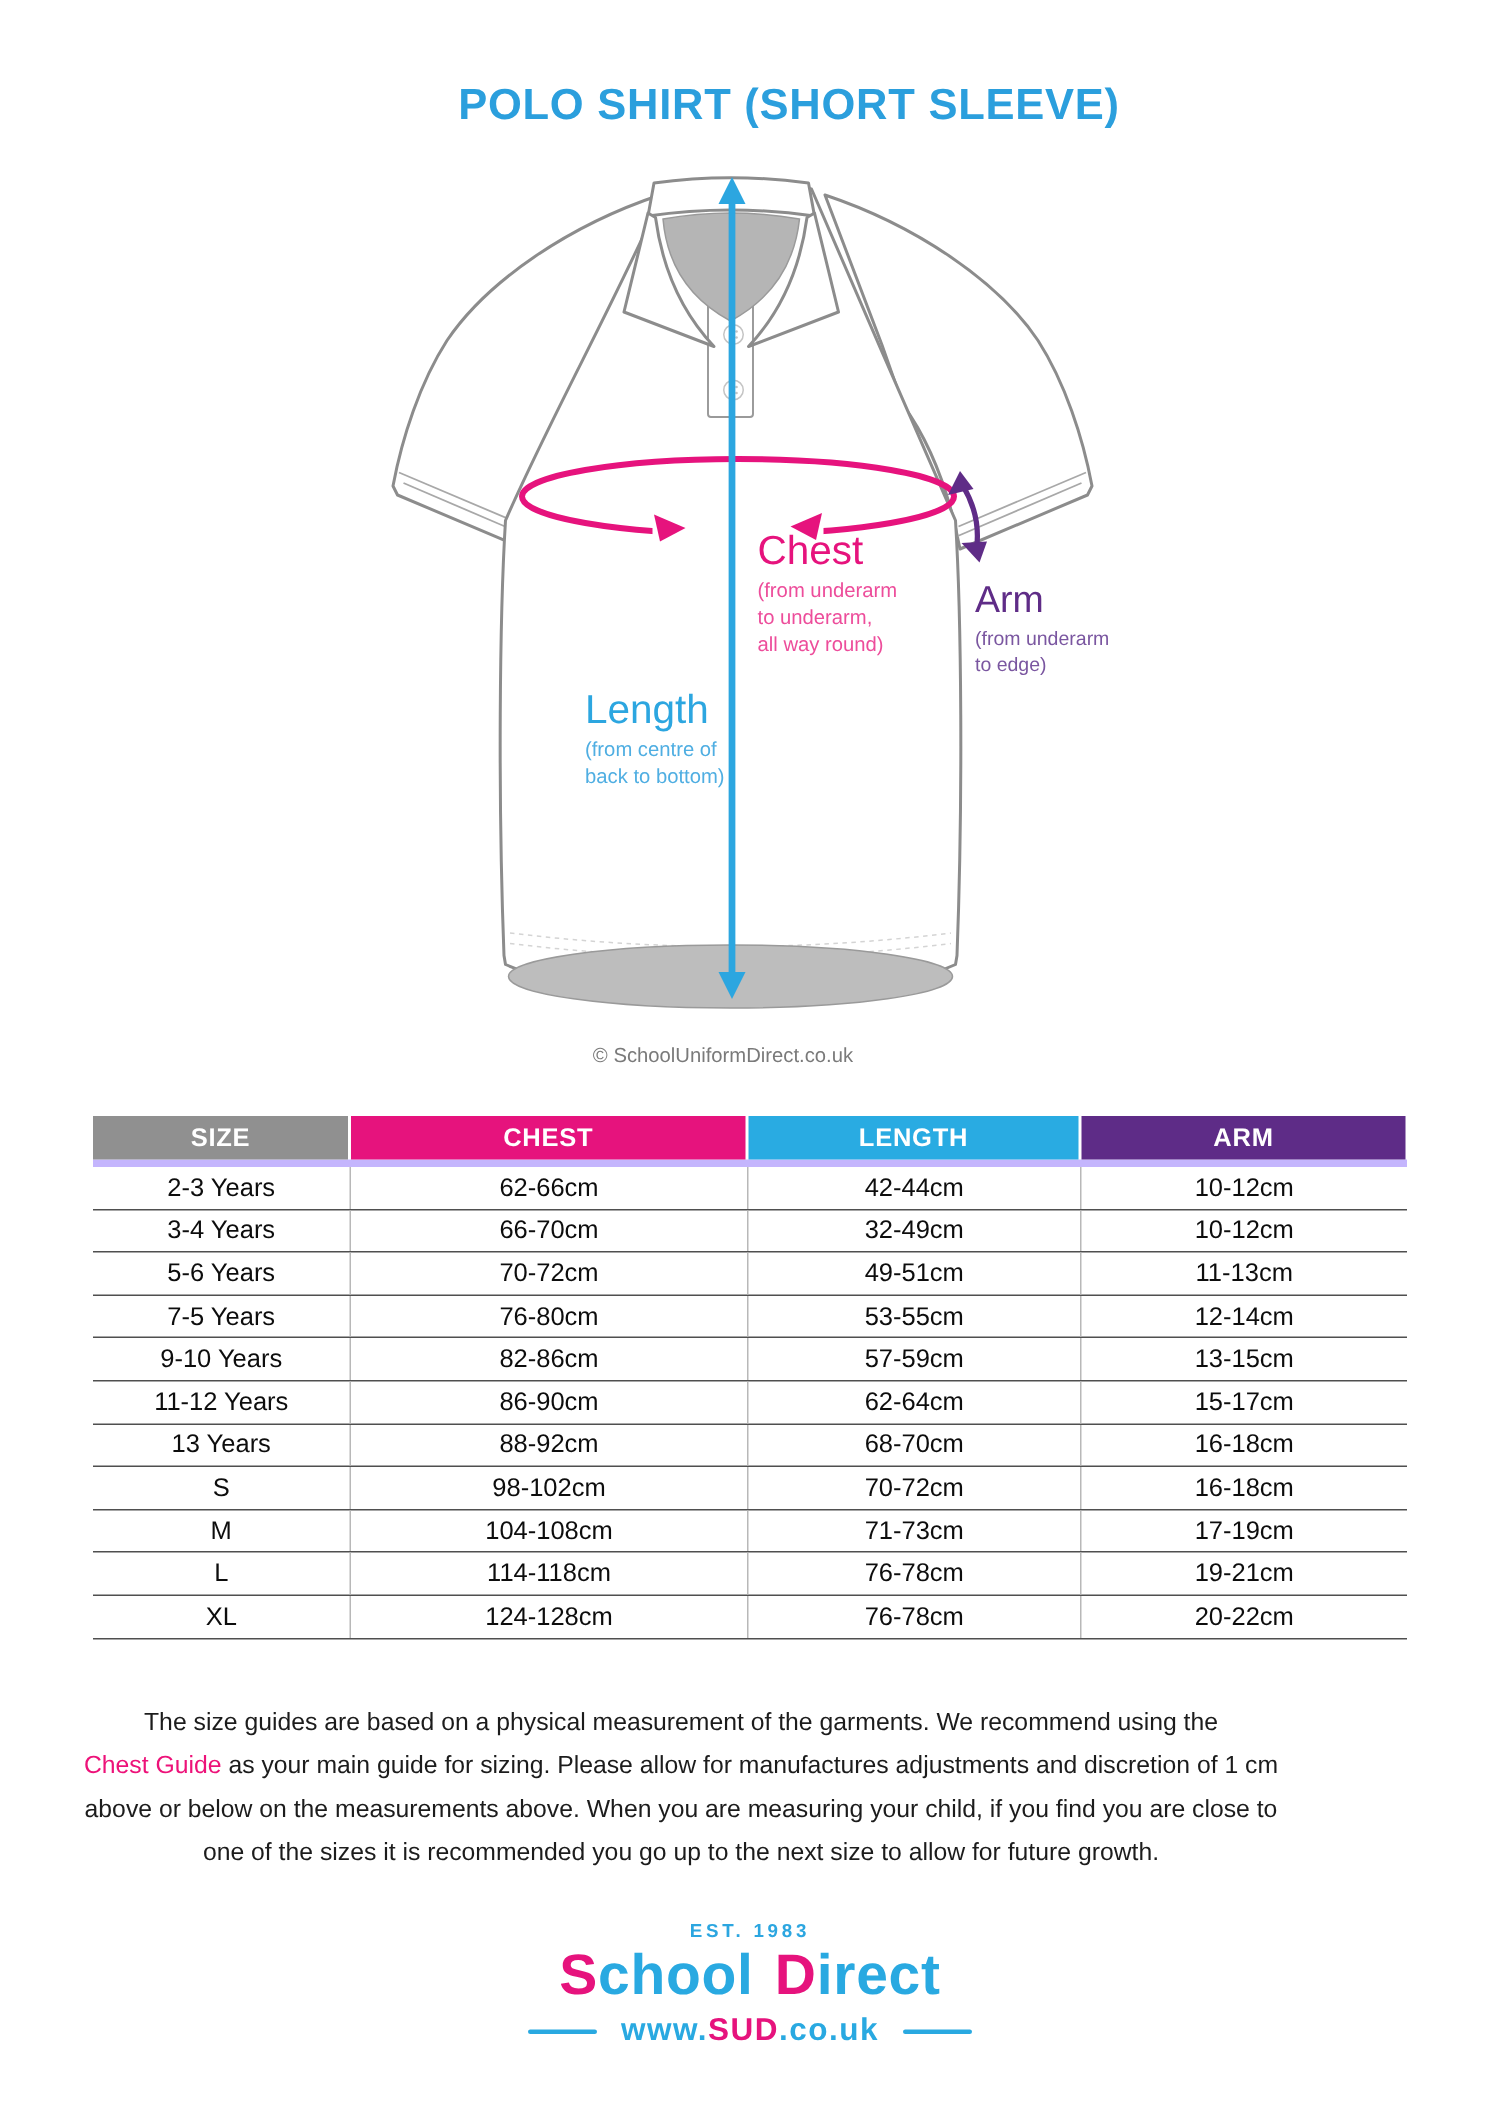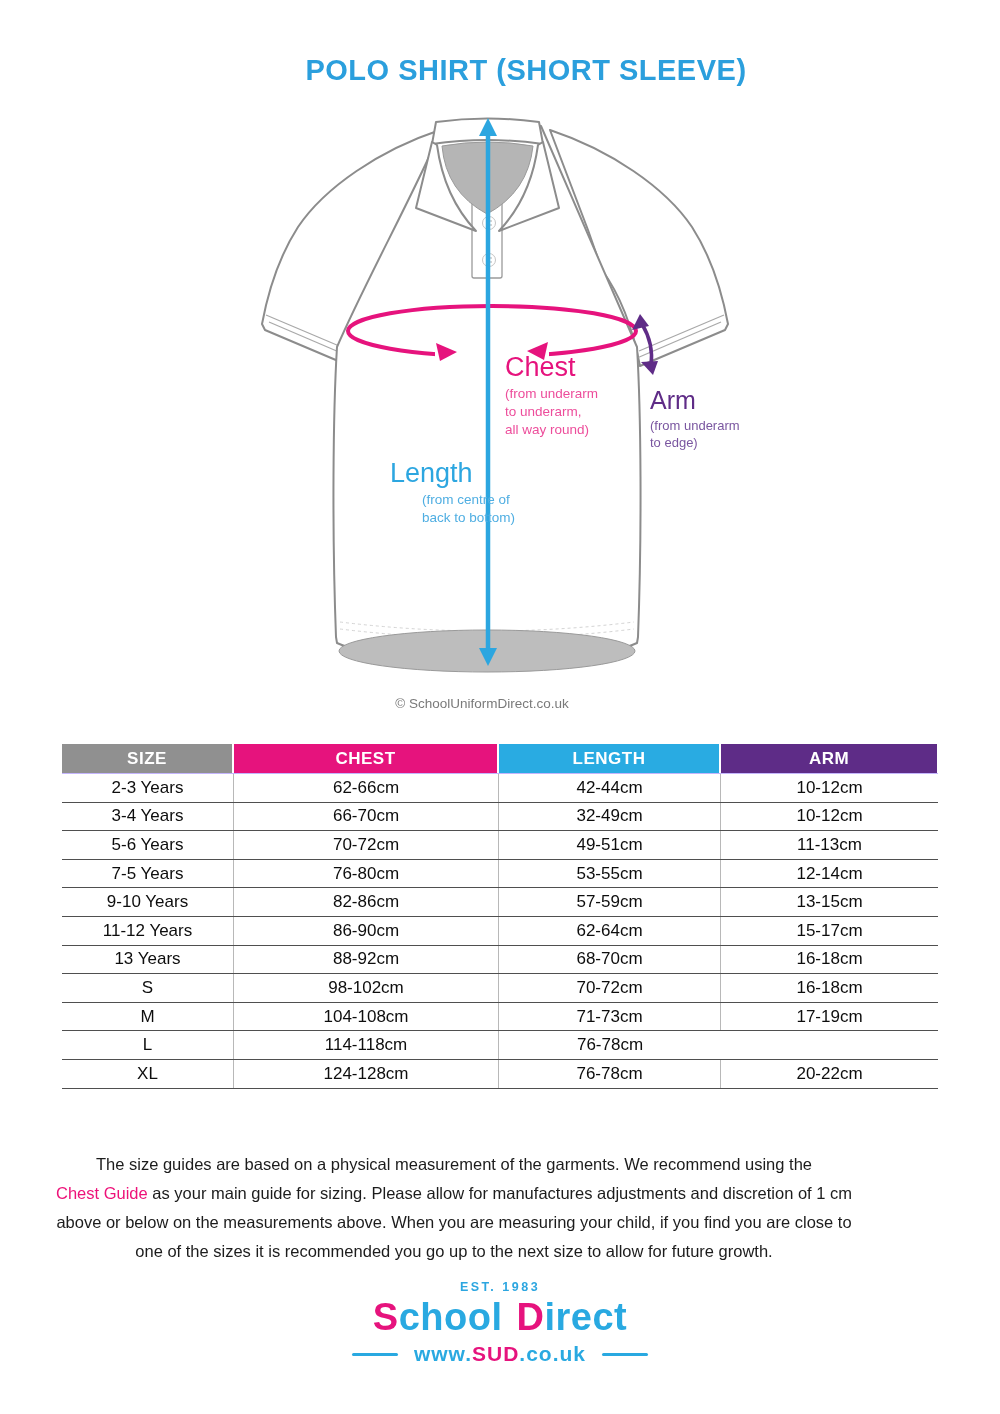--- a/index.html
+++ b/index.html
@@ -20,52 +20,52 @@
   .dlabel h3 { margin:0; padding:0; font-weight:500; }
   .dlabel p  { margin:2px 0 0 0; padding:0; }
   .chest-label { left:505px; top:352px; color:#E6137D; }
   .chest-label h3 { font-size:27px; }
   .chest-label p { font-size:13.5px; line-height:18px; color:#ED4D9B; }
   .arm-label { left:650px; top:386px; color:#5F2C87; }
   .arm-label h3 { font-size:25px; }
   .arm-label p { font-size:13px; line-height:17px; color:#7A56A0; }
   .length-label { left:390px; top:458px; color:#2CA6E0; }
   .length-label h3 { font-size:27px; }
-  .length-label p { font-size:13.5px; line-height:18px; color:#4FAEE2;margin-left:32px; }
+  .length-label p { font-size:13.5px; line-height:18px; color:#4FAEE2; }
   .copyright {
     position:absolute; left:222px; top:696px; width:520px; text-align:center;
     font-size:13.5px; color:#7a7a7a;
   }
   
   .size-table { position:absolute; left:62px; top:744px; width:876px; }
   .thead { display:flex; gap:2px; height:29px; }
   .th {
     color:#ffffff; font-size:17px; font-weight:bold; letter-spacing:0.5px;
     text-align:center; line-height:29px;
   }
   .th-size   { width:170px; background:#909090; }
   .th-chest  { width:263px; background:#E6137D; }
   .th-length { width:220px; background:#29ABE2; }
   .th-arm    { width:216px; background:#5E2C87; }
-  .tbody { border-top:1px solid #c4b5fd; }
+  .tbody { border-top:5px solid #c4b5fd; }
   .trow {
     display:flex; height:28.6px; box-sizing:border-box;
     border-bottom:1px solid #4f4f4f;
   }
   .tc {
     box-sizing:border-box; text-align:center; font-size:17px; color:#0d0d0d;
     display:flex; align-items:center; justify-content:center;
   }
   .tc:not(:last-child) { border-right:1px solid #b8b8b8; }
   .c-size { width:172px; } .c-chest { width:265px; }
   .c-length { width:222px; } .c-arm { width:217px; }
   
   .note {
     position:absolute; left:0; top:1134px; width:908px; text-align:center;
-    font-size:16.5px; line-height:29px; color:#1c1c1c;margin-top:16px;
+    font-size:16.5px; line-height:29px; color:#1c1c1c;
   }
   .note .hl { color:#ED1279; }
   
   .logo { position:absolute; left:0; top:1280px; width:1000px; text-align:center; }
   .logo-est {
     font-size:12.5px; font-weight:bold; letter-spacing:2.5px; color:#2CA6E0;
   }
   .logo-main {
     margin-top:2px; font-size:38px; font-weight:bold; letter-spacing:0.5px;
     color:#29A9E1; display:flex; justify-content:center; gap:14px;
@@ -238,20 +238,21 @@
       <div class="trow">
         <div class="tc c-size">M</div>
         <div class="tc c-chest">104-108cm</div>
         <div class="tc c-length">71-73cm</div>
         <div class="tc c-arm">17-19cm</div>
       </div>
       <div class="trow">
         <div class="tc c-size">L</div>
         <div class="tc c-chest">114-118cm</div>
         <div class="tc c-length">76-78cm</div>
+        <div class="tc c-arm">19-21cm</div>
       </div>
       <div class="trow">
         <div class="tc c-size">XL</div>
         <div class="tc c-chest">124-128cm</div>
         <div class="tc c-length">76-78cm</div>
         <div class="tc c-arm">20-22cm</div>
       </div>
     </div>
   </div>
 

